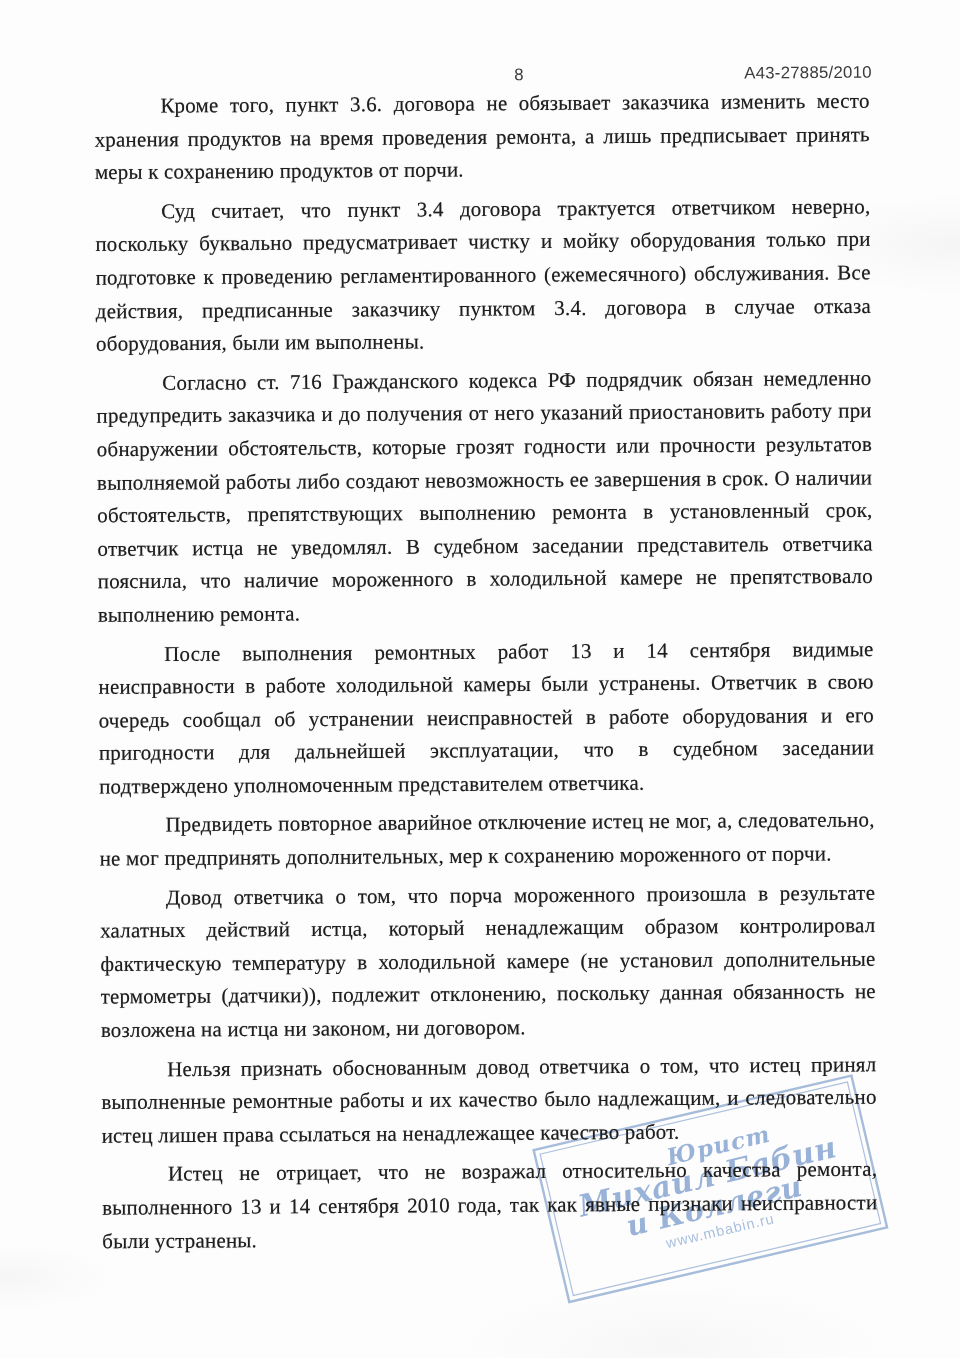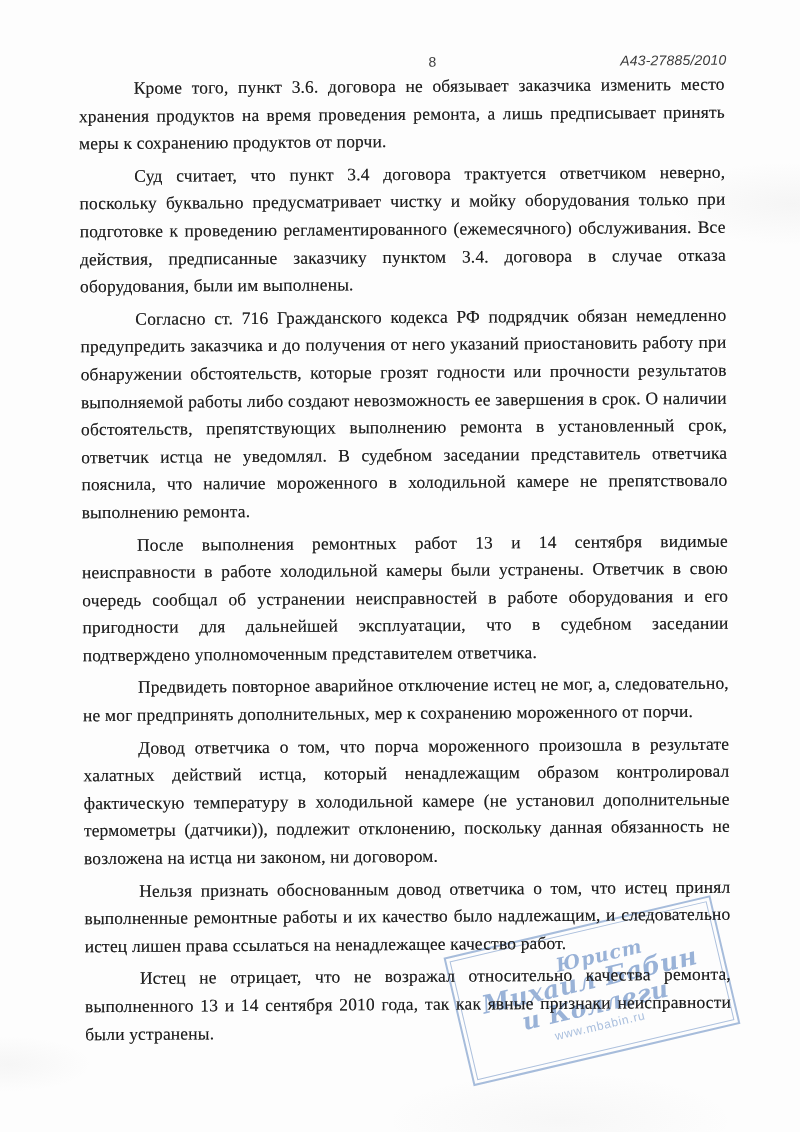--- a/index.html
+++ b/index.html
@@ -43,21 +43,20 @@
   .page-number {
     position: absolute;
     left: 432px;
     top: 0;
   }
   .case-number {
     position: absolute;
     right: 70px;
     top: 0;
     letter-spacing: 0.2px;
-    font-style: italic;
   }
   .document-body {
     position: absolute;
     top: 73px;
     left: 82px;
     width: 646px;
     z-index: 2;
   }
   .document-body p {
     margin: 0 0 5px 0;

